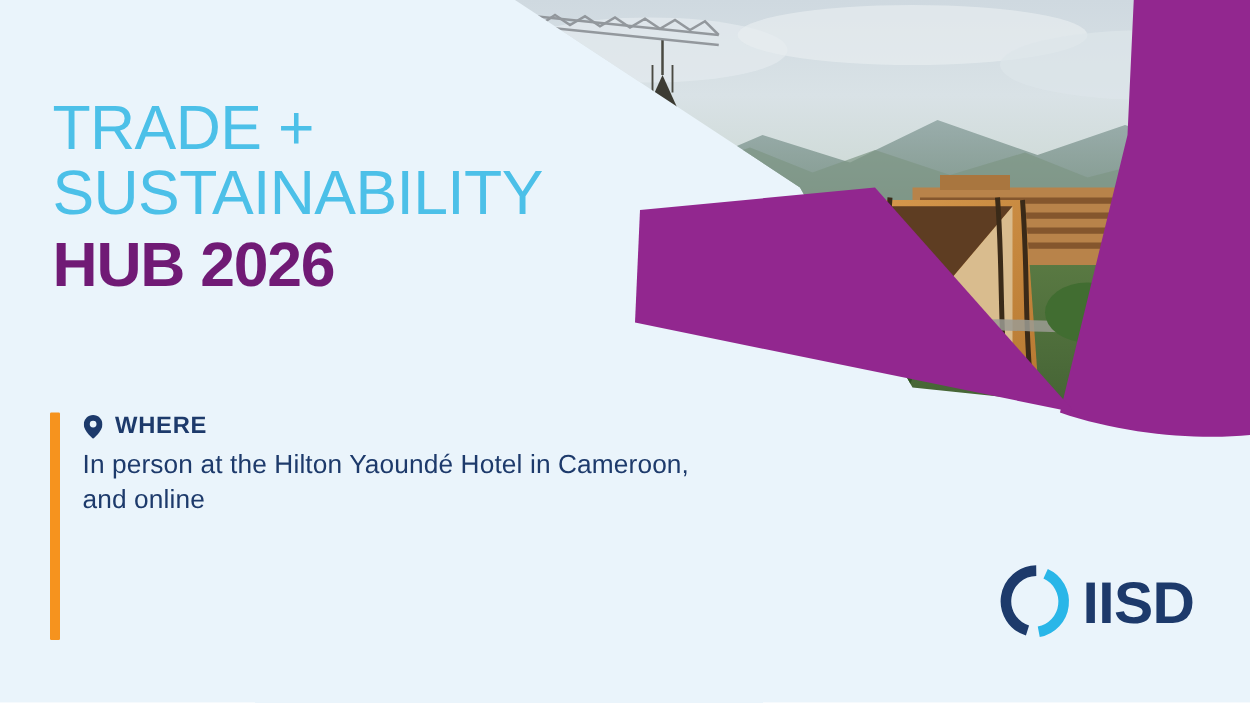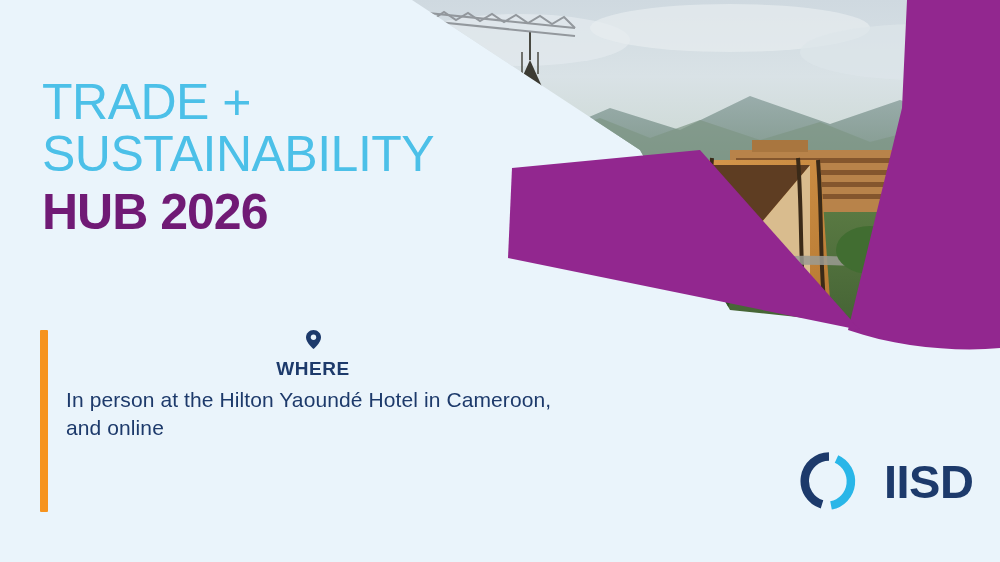--- a/index.html
+++ b/index.html
@@ -76,21 +76,20 @@
 
   .detail-head {
     display: flex;
     align-items: center;
     gap: 9px;
     color: #1d3a6b;
     font-size: 19px;
     font-weight: 700;
     letter-spacing: 0.6px;
     margin-bottom: 6px;
-    flex-direction: column;
   }
   .detail-head .ico {
     display: inline-flex;
     align-items: center;
     justify-content: center;
     width: 17px;
     height: 19px;
   }
   .detail-head .ico svg { display: block; }
 
@@ -103,21 +102,21 @@
   }
   .detail-body b { font-weight: 400; }
 
   
   .logo {
     position: absolute;
     left: 800px;
     top: 452px;
     display: flex;
     align-items: center;
-    gap: 26px;
+    gap: 8px;
   }
   .logo .mark { width: 58px; height: 58px; }
   .logo .mark svg { display: block; }
   .logo .wordmark {
     font-size: 47px;
     font-weight: 700;
     color: #1d3a6b;
     letter-spacing: -0.5px;
     line-height: 1;
   }

